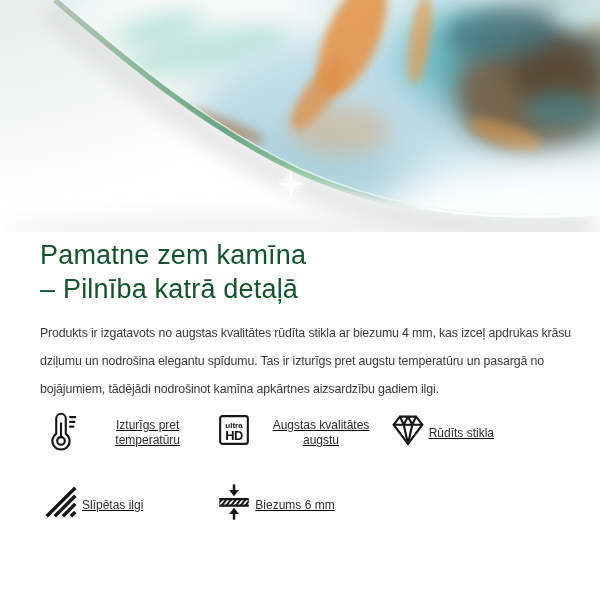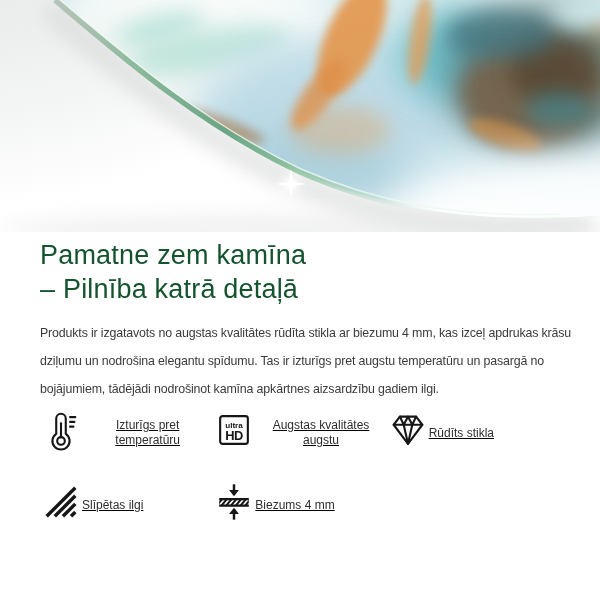--- a/index.html
+++ b/index.html
@@ -194,18 +194,18 @@
                 <path d="M12,28 L22,16"></path>
               <path d="M17,28 L27,16"></path>
                 <path d="M22,28 L32,16"></path>
                 <path d="M27,28 L37,16"></path>
                 <path d="M32,28 L42,16"></path>
             </g>
             <path d="M6.5,19 H37.5" stroke="#161616" stroke-width="2.4"></path>
             <path d="M6.5,25.8 H37.5" stroke="#161616" stroke-width="2.4"></path>
           </svg>
         </div>
-        <div class="flabel">Biezums 4 mm</div>
+        <div class="flabel">Biezums 6 mm</div>
       </div>
 
     </div>
   </div>
 </div>
 
 </body></html>

